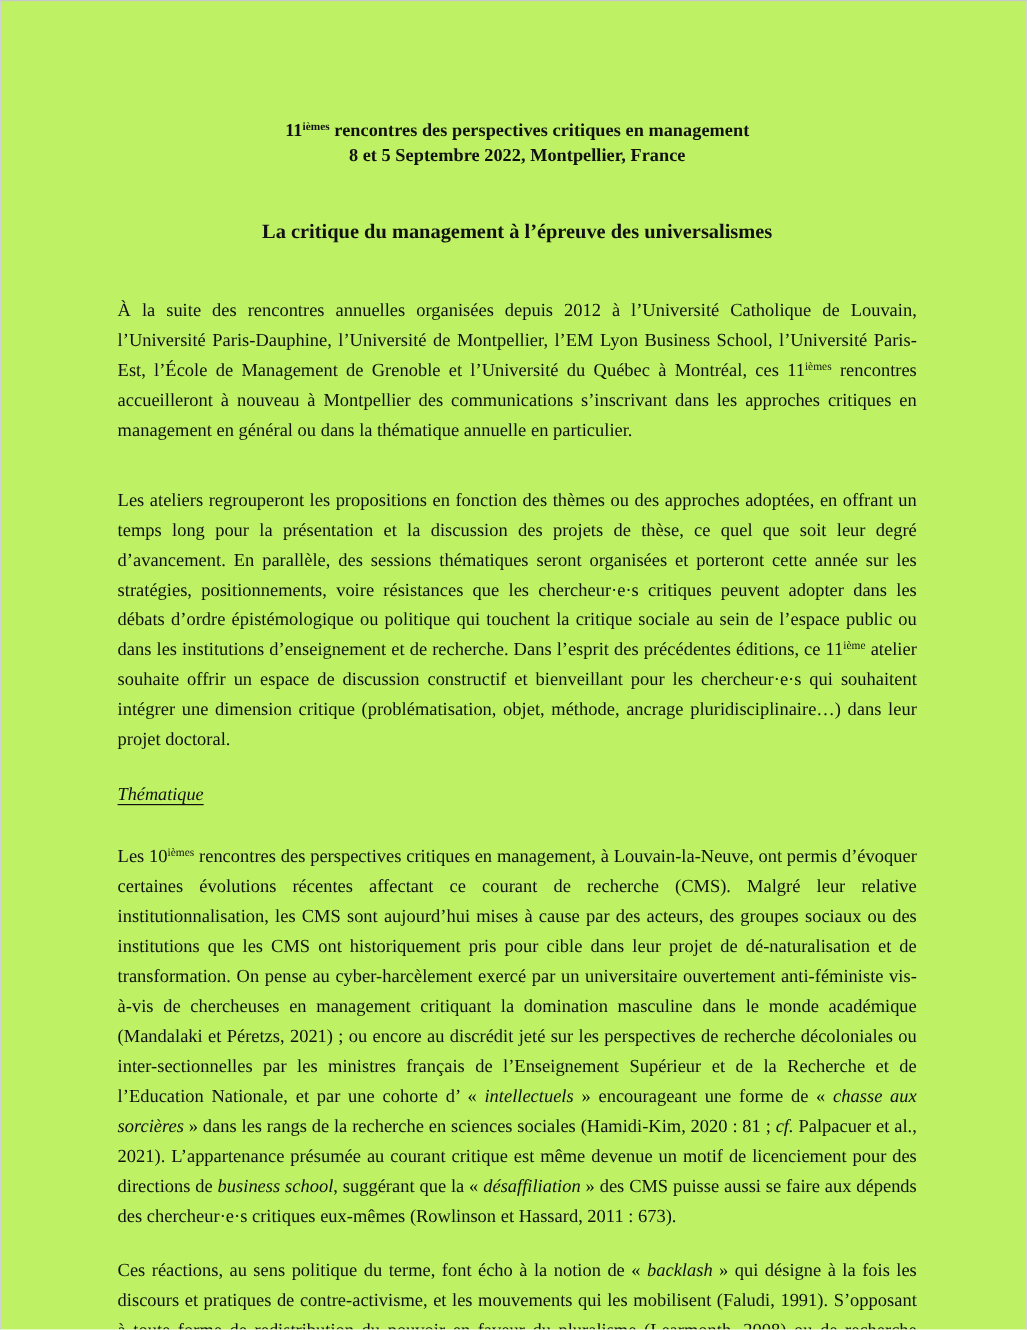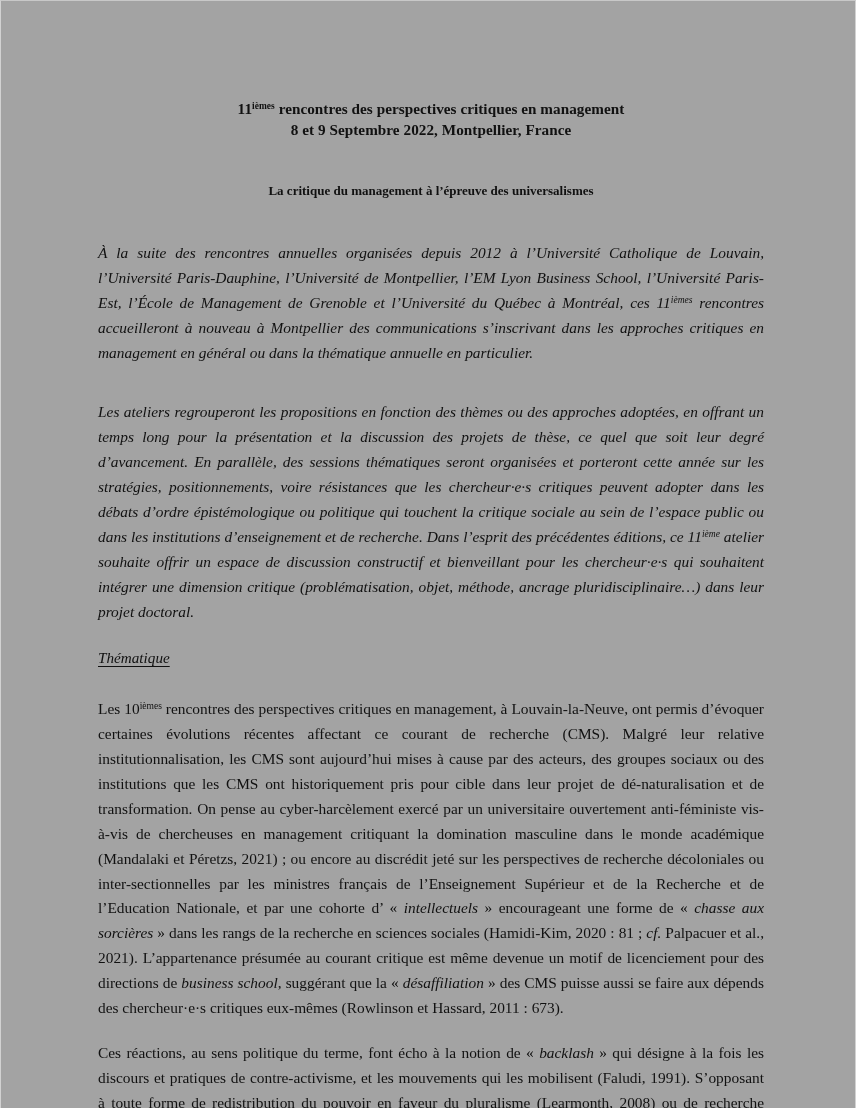--- a/index.html
+++ b/index.html
@@ -9,21 +9,21 @@
     background: #ffffff;
   }
   body {
     font-family: "Liberation Serif", "DejaVu Serif", serif;
     color: #111111;
   }
   .page {
     position: relative;
     width: 856px;
     height: 1108px;
-    background: #a3a3a3;
+    background: #bef264;
     box-sizing: border-box;
     border-left: 1px solid #d2d2d2;
     border-right: 1px solid #d2d2d2;
     border-top: 1px solid #c8c8c8;
     overflow: hidden;
   }
   .content {
     position: absolute;
     left: 97px;
     top: 0;
@@ -38,27 +38,26 @@
     font-size: 15.2px;
     line-height: 1.38;
     letter-spacing: 0.05px;
   }
   .doc-header .line2 { display: block; }
 
   .doc-subtitle {
     margin-top: 41px;
     text-align: center;
     font-weight: bold;
-    font-size: 13px;
+    font-size: 17px;
     line-height: 1.35;
   }
 
   
   .intro {
-    font-style: italic;
     font-size: 15.4px;
     line-height: 1.62;
     text-align: justify;
     text-justify: inter-word;
   }
   .intro.first { margin-top: 42px; }
   .intro.second { margin-top: 34px; }
 
   
   .section-heading {
@@ -87,21 +86,21 @@
   i, em { }
 </style>
 </head>
 <body>
 
 <div class="page">
   <div class="content">
 
     <div class="doc-header">
       <span>11<sup>ièmes</sup> rencontres des perspectives critiques en management</span>
-      <span class="line2">8 et 9 Septembre 2022, Montpellier, France</span>
+      <span class="line2">8 et 5 Septembre 2022, Montpellier, France</span>
     </div>
 
     <div class="doc-subtitle">La critique du management à l’épreuve des universalismes</div>
 
     <div class="intro first">À la suite des rencontres annuelles organisées depuis 2012 à l’Université Catholique de Louvain, l’Université Paris-Dauphine, l’Université de Montpellier, l’EM Lyon Business School, l’Université Paris-Est, l’École de Management de Grenoble et l’Université du Québec à Montréal, ces 11<sup>ièmes</sup> rencontres accueilleront à nouveau à Montpellier des communications s’inscrivant dans les approches critiques en management en général ou dans la thématique annuelle en particulier.</div>
 
     <div class="intro second">Les ateliers regrouperont les propositions en fonction des thèmes ou des approches adoptées, en offrant un temps long pour la présentation et la discussion des projets de thèse, ce quel que soit leur degré d’avancement. En parallèle, des sessions thématiques seront organisées et porteront cette année sur les stratégies, positionnements, voire résistances que les chercheur·e·s critiques peuvent adopter dans les débats d’ordre épistémologique ou politique qui touchent la critique sociale au sein de l’espace public ou dans les institutions d’enseignement et de recherche. Dans l’esprit des précédentes éditions, ce 11<sup>ième</sup> atelier souhaite offrir un espace de discussion constructif et bienveillant pour les chercheur·e·s qui souhaitent intégrer une dimension critique (problématisation, objet, méthode, ancrage pluridisciplinaire…) dans leur projet doctoral.</div>
 
     <div class="section-heading">Thématique</div>
 

